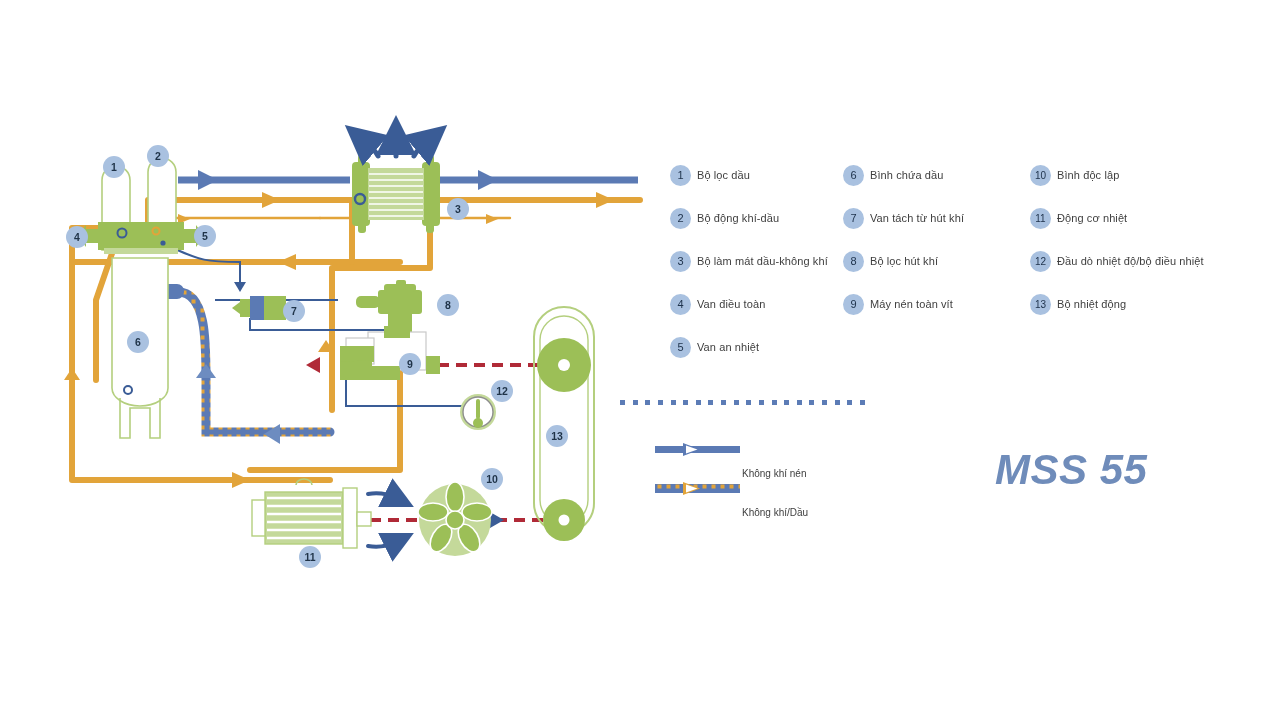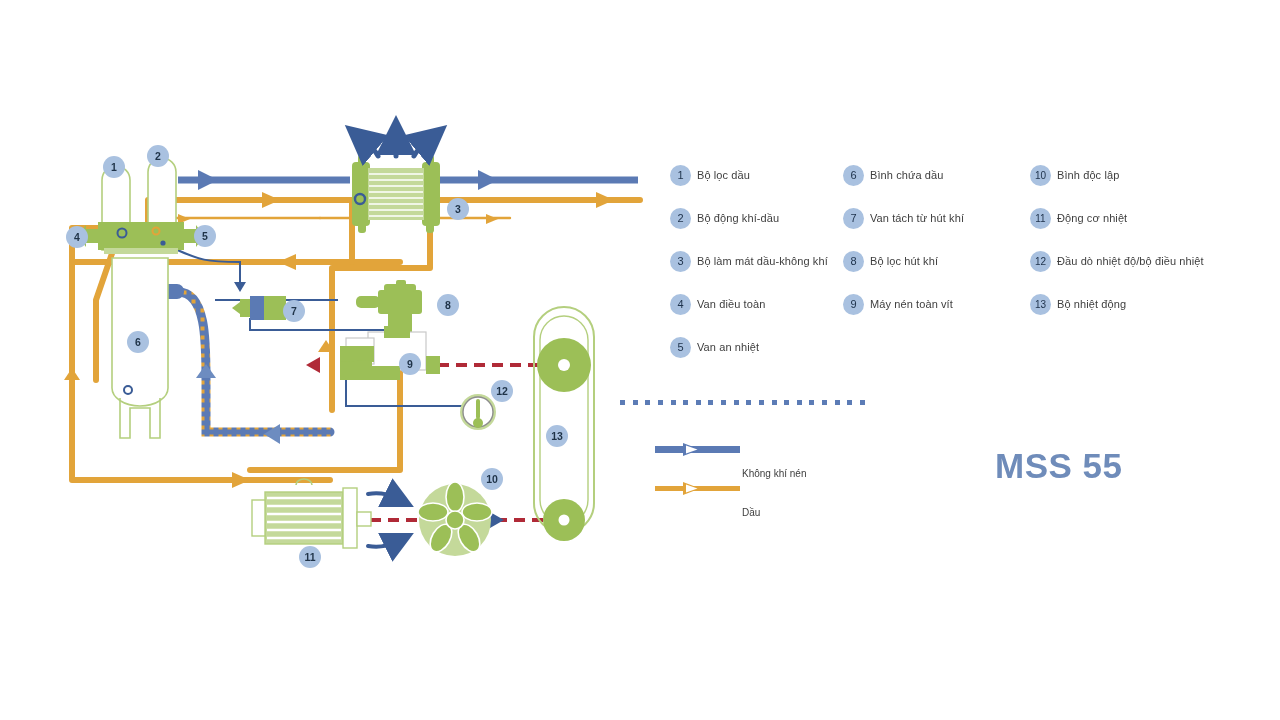--- a/index.html
+++ b/index.html
@@ -38,22 +38,23 @@
 
   
   #flowkey{position:absolute;left:655px;top:437px;width:300px;}
   .fk-row{position:relative;height:39px;}
   .fk-swatch{position:absolute;left:0;top:6px;width:85px;height:13px;}
   .fk-label{position:absolute;left:87px;top:3px;font-size:10px;color:#3d3d3d;line-height:19px;margin-top:24px;}
 
   
   #model{
     position:absolute;left:995px;top:446px;
-    font-size:35px;font-weight:bold;color:#6f8cba;letter-spacing:.5px;
+    font-size:42px;font-weight:bold;color:#6f8cba;letter-spacing:.5px;
     font-family:"Liberation Sans",sans-serif;
+    font-style:italic;
   }
 </style>
 </head>
 <body>
 
 <div id="stage">
 
   <svg id="schematic" viewBox="0 0 660 620">
     <defs>
       <marker id="ar-blue" markerWidth="10" markerHeight="10" refX="3" refY="4" orient="auto">
@@ -406,26 +407,32 @@
 
     <div class="fk-row">
       <svg class="fk-swatch" viewBox="0 0 85 13">
         <rect x="0" y="3" width="85" height="7" fill="#5b7ab4"></rect>
         <path d="M28 0 L45 6.5 L28 13 Z" fill="#5b7ab4"></path>
         <path d="M31 2.6 L42.5 6.5 L31 10.4 Z" fill="#ffffff"></path>
       </svg>
       <div class="fk-label">Không khí nén</div>
     </div>
 
-
     <div class="fk-row">
       <svg class="fk-swatch" viewBox="0 0 85 13">
-        <rect x="0" y="4" width="85" height="5" fill="#e2a43a"></rect>
+        <rect x="0" y="2" width="85" height="9" fill="url(#fk-airoil)"></rect>
+        <defs>
+          <pattern id="fk-airoil" width="9" height="9" patternUnits="userSpaceOnUse">
+            <rect width="9" height="9" fill="#5b7ab4"></rect>
+            <rect x="2.5" y="2.5" width="4" height="4" fill="#e2a43a"></rect>
+          </pattern>
+        </defs>
         <path d="M28 0 L45 6.5 L28 13 Z" fill="#e2a43a"></path>
         <path d="M31 2.6 L42.5 6.5 L31 10.4 Z" fill="#ffffff"></path>
       </svg>
-      <div class="fk-label">Dầu</div>
-    </div>
+      <div class="fk-label">Không khí/Dầu</div>
+    </div>
+
   </div>
 
   <div id="model">MSS 55</div>
 
 </div>
 
 </body></html>

